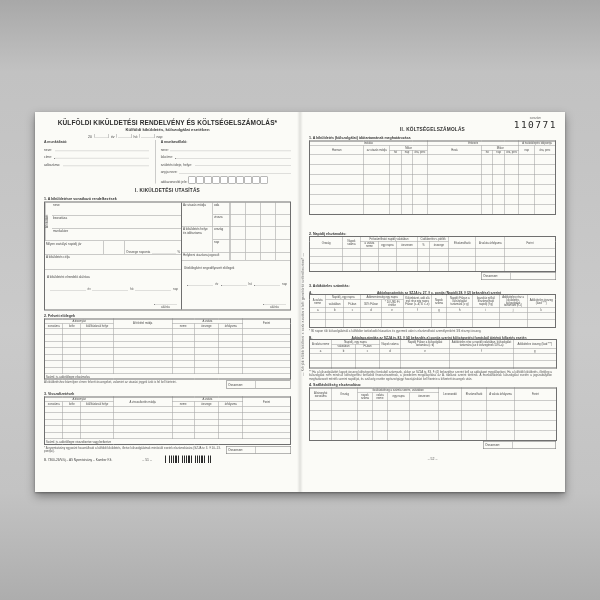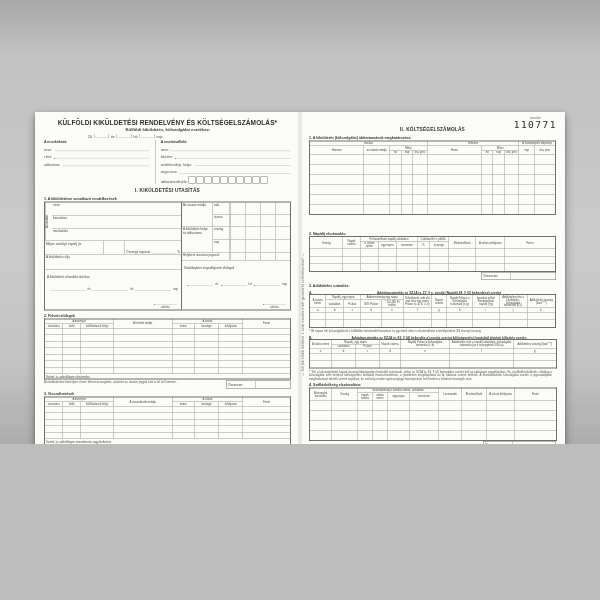--- a/index.html
+++ b/index.html
@@ -1,18 +1,18 @@
 <!DOCTYPE html>
 <html><head>
 <meta charset="utf-8">
 <style>
 *{margin:0;padding:0;box-sizing:border-box}
 html,body{width:600px;height:600px}
 body{font-family:"Liberation Sans",sans-serif;background:#bdbdbd}
-#screen{position:relative;width:600px;height:444px;overflow:hidden;
+#screen{position:relative;width:600px;height:600px;overflow:hidden;
 background:linear-gradient(180deg,#a8a8a8 0%,#c2c2c2 12%,#cacaca 55%,#c3c3c3 82%,#adadad 100%)}
 .sheet{position:absolute;left:35px;top:112px;width:530px;height:380px;background:#fbfbf7;
 box-shadow:0 4px 9px rgba(0,0,0,.38),0 1px 2px rgba(0,0,0,.3)}
 .inner{position:absolute;left:0;top:0;width:1060px;height:760px;transform:scale(.5);transform-origin:0 0;color:#3c3c3c}
 .page{position:absolute;top:0;height:760px;width:530px;padding:14px 18px 8px;overflow:hidden}
 .pl{left:0}.pr{left:530px}
 .fold{position:absolute;left:524px;top:0;width:12px;height:760px;
 background:linear-gradient(90deg,rgba(0,0,0,0),rgba(0,0,0,.10) 50%,rgba(0,0,0,0))}
 .h1{font-size:13px;font-weight:bold;text-align:center;letter-spacing:.2px;color:#2d2d2d}
 .h2{font-size:8.5px;text-align:center;font-weight:bold;color:#3a3a3a}

